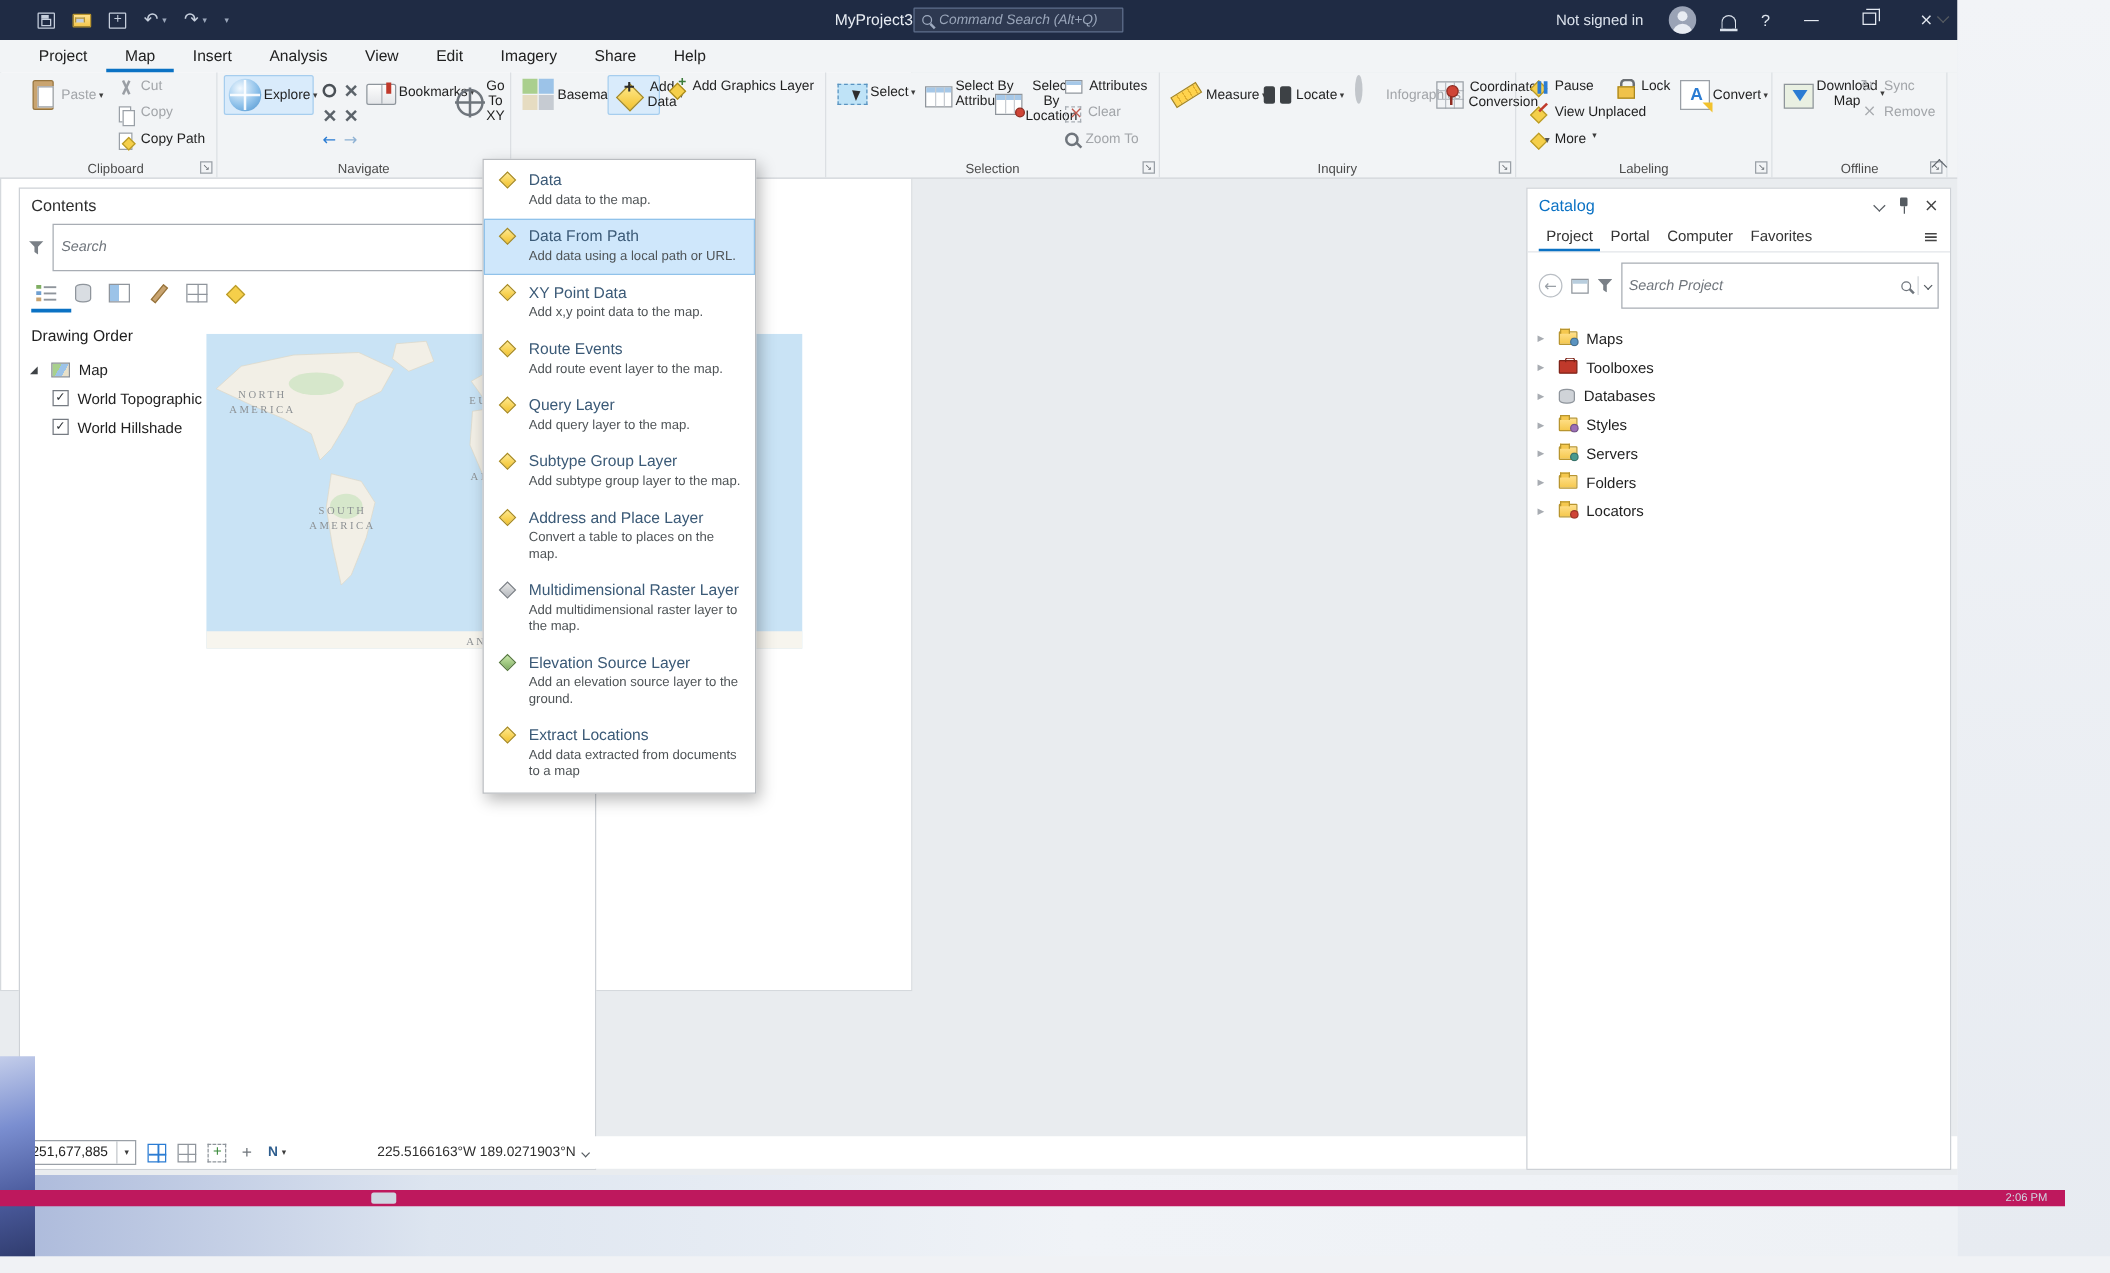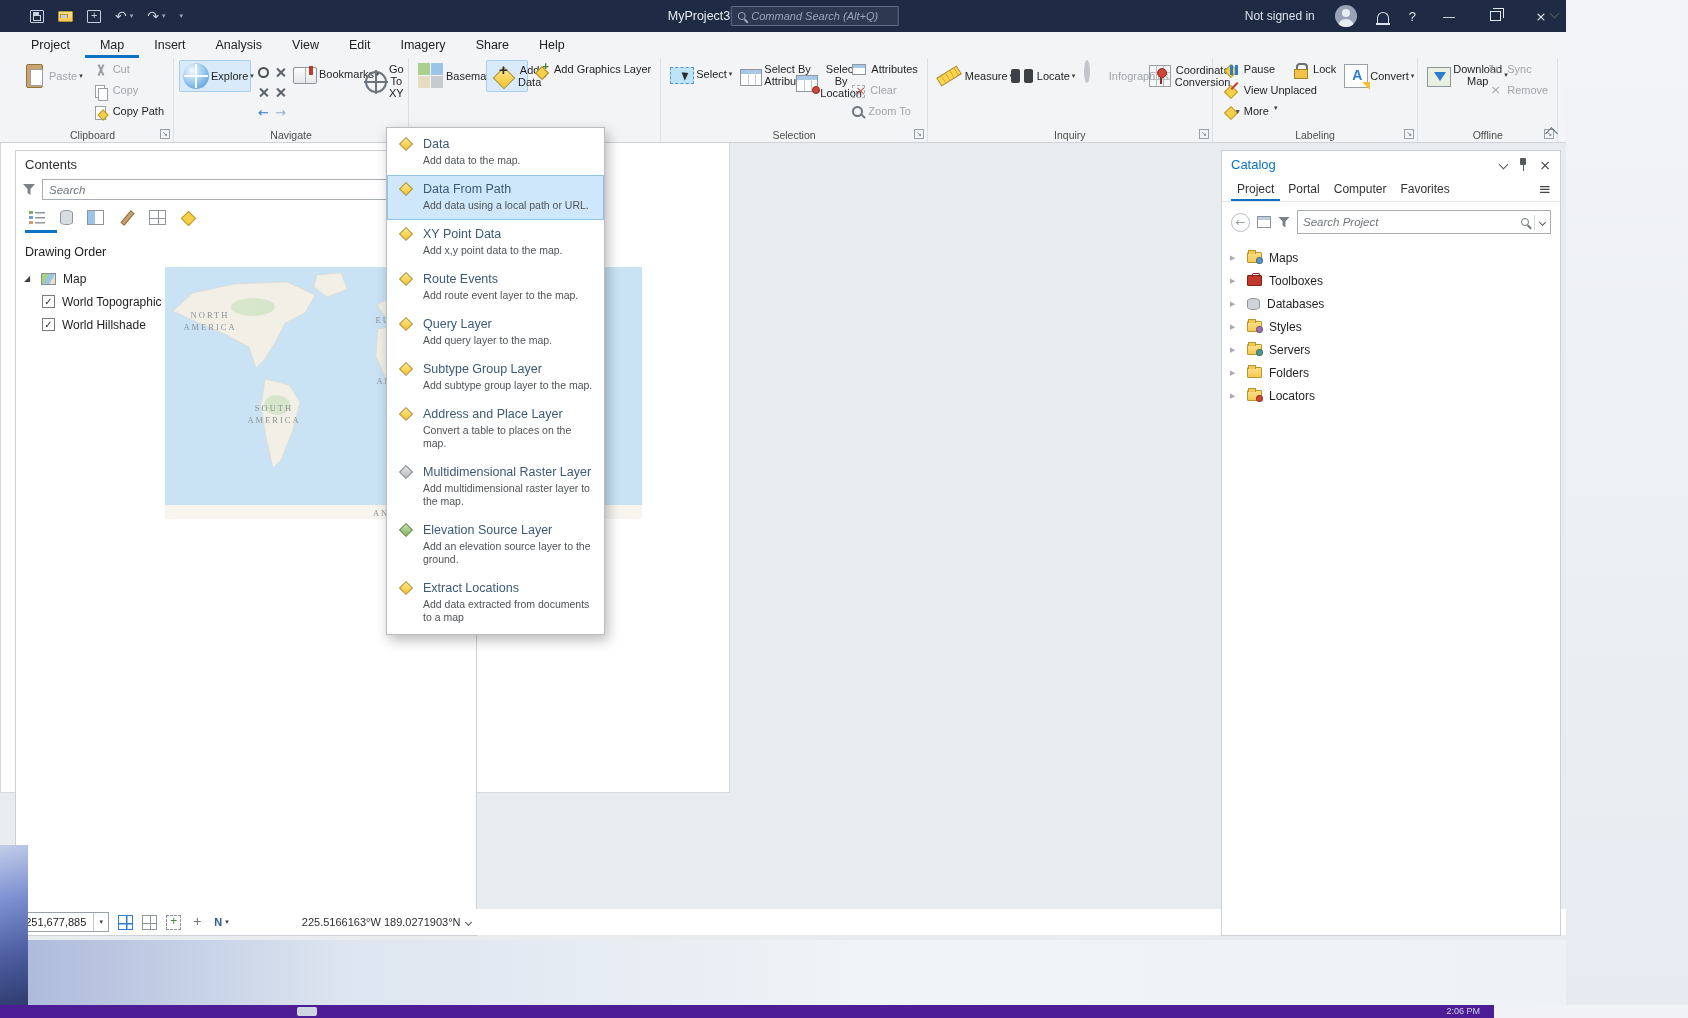--- a/index.html
+++ b/index.html
@@ -157,21 +157,21 @@
 .ph-icons{margin-left:auto;display:flex;align-items:center;gap:12px}
 .chev{width:7px;height:7px;border-right:1.5px solid #555b61;border-bottom:1.5px solid #555b61;transform:rotate(45deg);display:inline-block}
 .pin-ic{width:8px;height:13px;position:relative;display:inline-block}
 .pin-ic::before{content:"";position:absolute;left:1px;top:0;width:6px;height:7px;background:#555b61;border-radius:1px}
 .pin-ic::after{content:"";position:absolute;left:3.5px;top:7px;width:1.5px;height:6px;background:#555b61}
 .close-x{font-size:14px;color:#444;font-family:"DejaVu Sans",sans-serif}
 
 
 .c-search{margin:1px 7px 0;display:flex;align-items:center;gap:7px}
 .funnel{width:12px;height:11px;background:#7a8087;clip-path:polygon(0 0,100% 0,62% 45%,62% 100%,38% 82%,38% 45%);flex:none}
-.p-input{flex:1;height:21px;border:1px solid #a8adb4;font-size:11.5px;padding:0 6px;color:#444;font-family:inherit;min-width:0}
+.p-input{flex:1;height:38px;border:1px solid #a8adb4;font-size:11.5px;padding:0 6px;color:#444;font-family:inherit;min-width:0}
 .p-input::placeholder{font-style:italic;color:#6f757c}
 .c-icons{display:flex;gap:14px;padding:10px 0 8px 13px;position:relative}
 .c-icons .ci{width:17px;height:15px;position:relative}
 .ci1{background:
  linear-gradient(#7fae62,#7fae62) 0 1px/4px 3px no-repeat,
  linear-gradient(#6f9fd0,#6f9fd0) 0 6px/4px 3px no-repeat,
  linear-gradient(#c9a470,#c9a470) 0 11px/4px 3px no-repeat,
  linear-gradient(#8f959c,#8f959c) 6px 2px/10px 1.5px no-repeat,
  linear-gradient(#8f959c,#8f959c) 6px 7px/10px 1.5px no-repeat,
  linear-gradient(#8f959c,#8f959c) 6px 12px/10px 1.5px no-repeat}
@@ -221,40 +221,40 @@
 
 
 .cat-tabs{display:flex;gap:2px;padding:0 9px;height:24px;align-items:flex-end;border-bottom:1px solid #e2e5e9}
 .cat-tab{font-size:12px;color:#333;padding:0 6px 5px}
 .cat-tab.active{border-bottom:2px solid #0b72c4;padding-bottom:3px}
 .hamburger{margin-left:auto;font-size:15px;color:#444;font-family:"DejaVu Sans",sans-serif;padding-bottom:3px}
 .cat-search{display:flex;align-items:center;gap:7px;padding:8px 9px 6px}
 .circ-btn{width:19px;height:19px;border-radius:50%;border:1px solid #b9bec4;color:#9aa0a7;display:flex;align-items:center;justify-content:center;font-size:12px;font-family:"DejaVu Sans",sans-serif;flex:none}
 .pane-ic{width:14px;height:12px;border:1px solid #8f959c;position:relative;flex:none}
 .pane-ic::before{content:"";position:absolute;left:0;top:0;right:0;height:3px;background:#b9cede}
-.cat-input{flex:1;display:flex;align-items:center;border:1px solid #a8adb4;height:24px;padding:0 5px;gap:5px;min-width:0}
+.cat-input{flex:1;display:flex;align-items:center;border:1px solid #a8adb4;height:37px;padding:0 5px;gap:5px;min-width:0}
 .cat-input input{flex:1;border:none;outline:none;font-size:11.5px;font-family:inherit;color:#444;min-width:0}
 .cat-input input::placeholder{font-style:italic;color:#6f757c}
 .mag-g{width:8px;height:8px;border:1.5px solid #6f757c;border-radius:50%;position:relative;flex:none}
 .mag-g::after{content:"";position:absolute;width:5px;height:1.5px;background:#6f757c;transform:rotate(45deg);right:-4px;bottom:-2px}
 .in-div{width:1px;height:15px;background:#d4d8dc}
 .cat-tree{padding-top:6px}
 .fold{width:15px;height:11px;background:linear-gradient(#ffe08a,#f5c84f);border:1px solid #b8952f;border-radius:1px;position:relative;flex:none}
 .fold::before{content:"";position:absolute;top:-3px;left:0;width:6px;height:3px;background:#f5c84f;border:1px solid #b8952f;border-bottom:none}
 .fold i{position:absolute;right:-2px;bottom:-2px;width:7px;height:7px;border-radius:50%;border:1px solid rgba(0,0,0,.25)}
 .ov-blue{background:#5a93c0}.ov-purple{background:#9b6fb5}.ov-teal{background:#4a9a8e}.ov-red{background:#cf4436}
 .tbox{width:15px;height:11px;background:#c0392b;border:1px solid #7e2318;border-radius:1px;position:relative;flex:none}
 .tbox::before{content:"";position:absolute;left:4px;top:-3px;width:6px;height:3px;border:1px solid #7e2318;border-bottom:none;border-radius:2px 2px 0 0}
 .cyl{width:13px;height:12px;background:#cfd3d8;border:1px solid #8f959c;border-radius:6px/3px;flex:none}
 
 
 .desk-right{position:absolute;left:1566px;top:0;width:122px;height:1005px;background:linear-gradient(180deg,#f2f4f7,#e7ebf1)}
 .desk-bottom{position:absolute;left:0;top:940px;width:1566px;height:65px;background:linear-gradient(90deg,#aab8da,#dde5f0 22%,#f0f3f7 55%,#eef1f5)}
 .wallpaper{position:absolute;left:0;top:845px;width:28px;height:160px;background:linear-gradient(165deg,#c3cdea,#7a8ed0 35%,#4a5a9c 70%,#303c6e)}
-.taskbar{position:absolute;left:0;top:1005px;width:1494px;height:13px;background:#4c1d95}
+.taskbar{position:absolute;left:0;top:952px;width:1652px;height:13px;background:#be185d}
 .tb-app{position:absolute;left:297px;top:2px;width:20px;height:9px;background:#cfd6e2;border-radius:2px}
 .tb-time{position:absolute;right:14px;top:1px;color:#cfd6e2;font-size:9px}
 </style>
 </head>
 <body>
 
 <div class="screen">
 <div class="app">
 
   <div class="titlebar">

